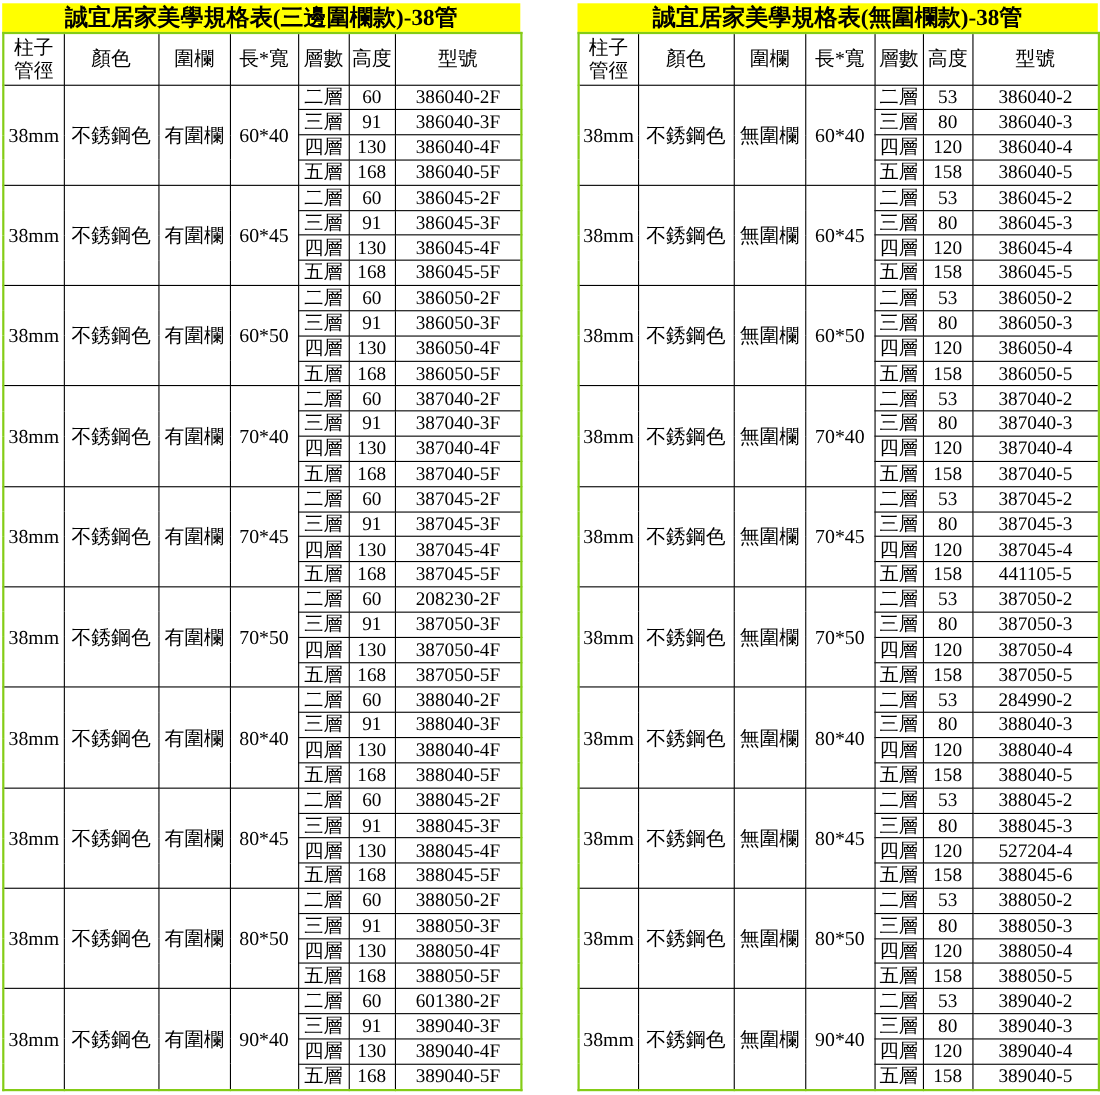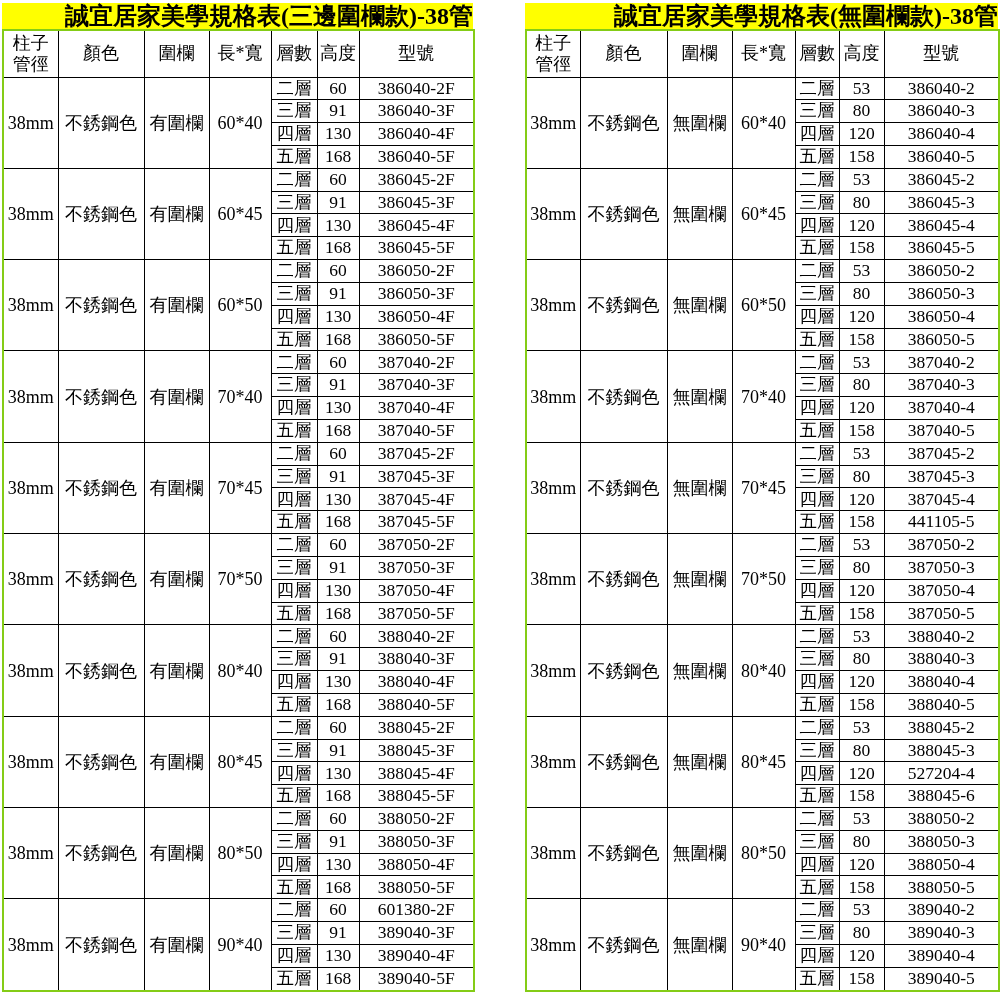--- a/index.html
+++ b/index.html
@@ -20,22 +20,22 @@
     position: absolute;
     top: 3px;
   }
   .spec-table-wrap.left  { left: 2px;  width: 471px; }
   .spec-table-wrap.right { left: 525px; width: 473px; }
   .table-title {
     height: 26px;
     line-height: 27px;
     background: #ffff00;
     font-weight: bold;
-    font-size: 24px;
-    text-align: right;
+    font-size: 21px;
+    text-align: center;
     white-space: nowrap;
   }
   table.spec-table {
     border-collapse: collapse;
     table-layout: fixed;
     width: 100%;
     height: 963px;
     border: 2px solid #84cc16;
   }
   .spec-table th, .spec-table td {
@@ -205,21 +205,21 @@
             <td>168</td>
             <td>387045-5F</td>
           </tr>
           <tr>
             <td rowspan="4" class="merged">38mm</td>
             <td rowspan="4" class="merged">不銹鋼色</td>
             <td rowspan="4" class="merged">有圍欄</td>
             <td rowspan="4" class="merged">70*50</td>
             <td>二層</td>
             <td>60</td>
-            <td>387050-2F</td>
+            <td>208230-2F</td>
           </tr>
           <tr>
             <td>三層</td>
             <td>91</td>
             <td>387050-3F</td>
           </tr>
           <tr>
             <td>四層</td>
             <td>130</td>
             <td>387050-4F</td>
@@ -498,21 +498,21 @@
             <td>158</td>
             <td>387050-5</td>
           </tr>
           <tr>
             <td rowspan="4" class="merged">38mm</td>
             <td rowspan="4" class="merged">不銹鋼色</td>
             <td rowspan="4" class="merged">無圍欄</td>
             <td rowspan="4" class="merged">80*40</td>
             <td>二層</td>
             <td>53</td>
-            <td>388040-2</td>
+            <td>284990-2</td>
           </tr>
           <tr>
             <td>三層</td>
             <td>80</td>
             <td>388040-3</td>
           </tr>
           <tr>
             <td>四層</td>
             <td>120</td>
             <td>388040-4</td>

